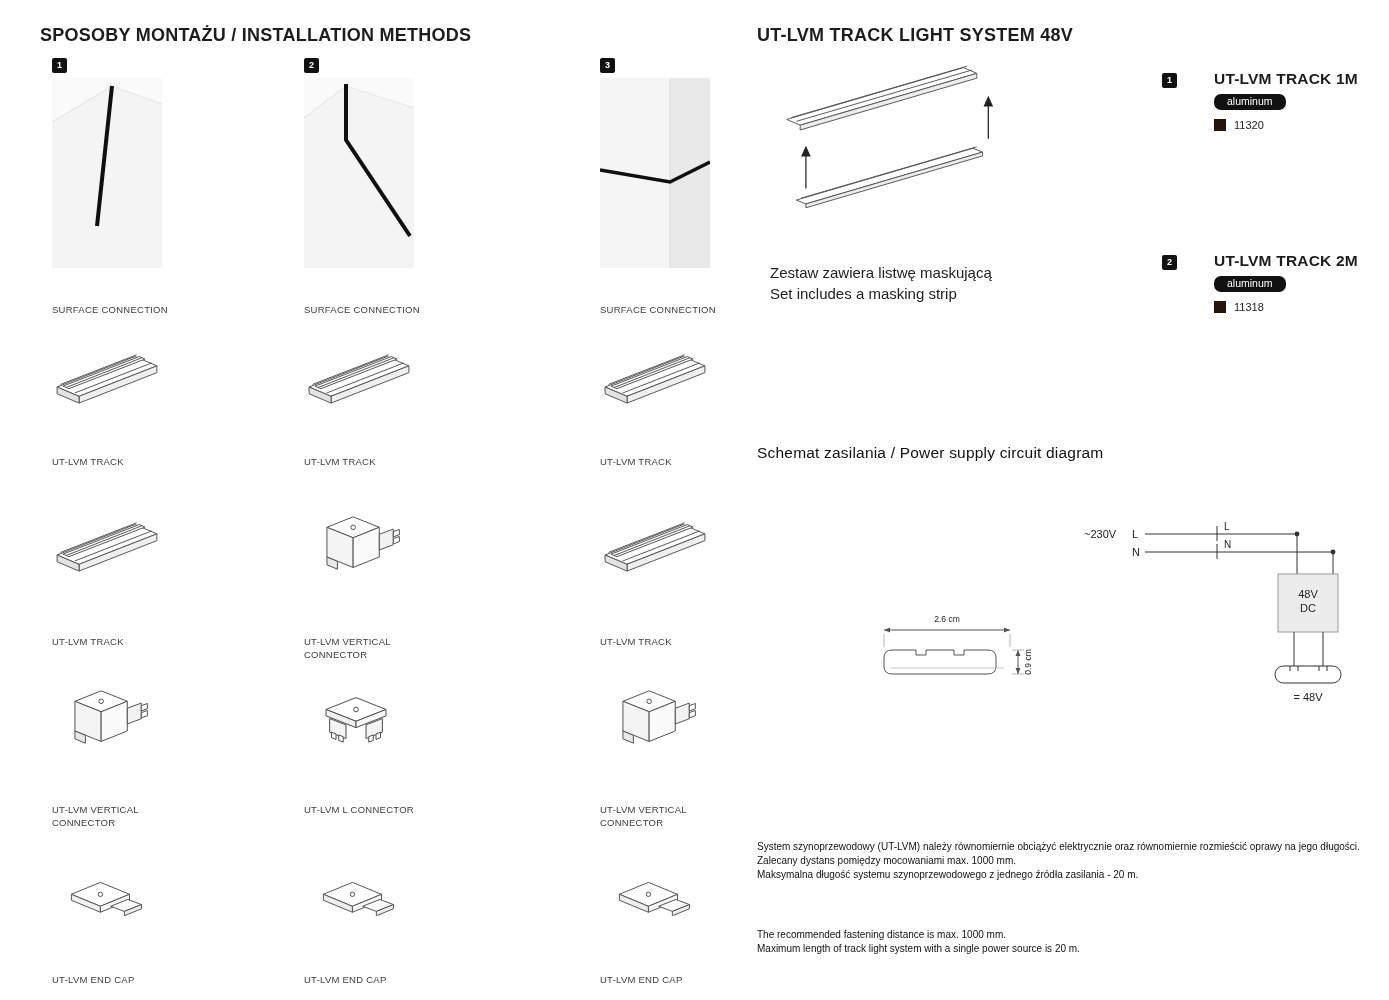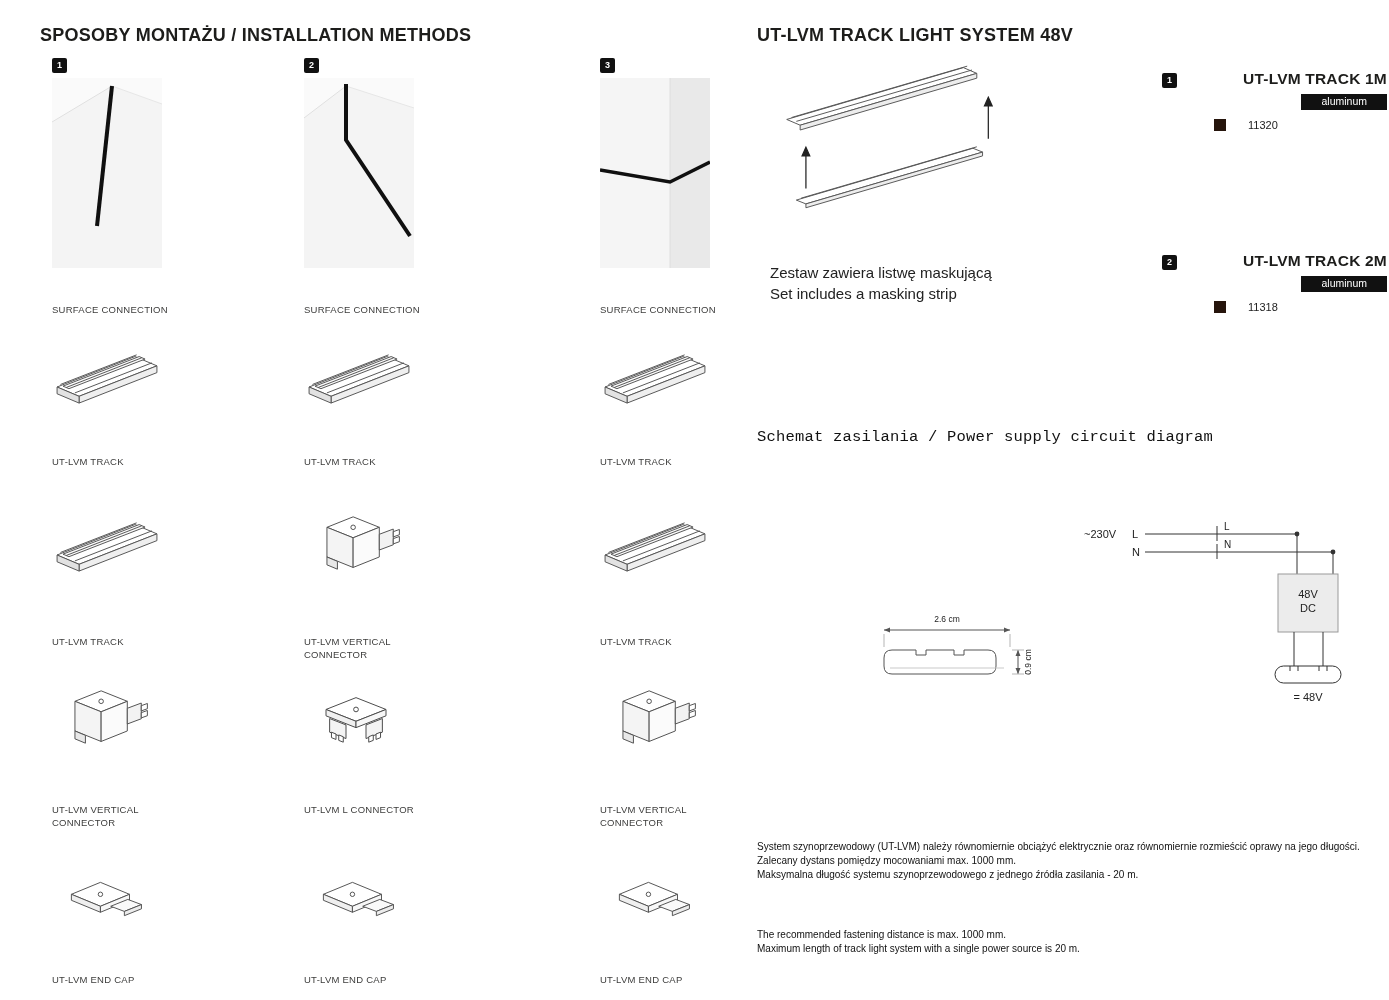--- a/index.html
+++ b/index.html
@@ -26,27 +26,27 @@
   .sz-conn{left:2px;width:96px;height:84px;}
   .sz-l{left:2px;width:100px;height:84px;}
   .sz-cap{left:4px;width:94px;height:64px;}
 
   
   .sys-illo{position:absolute;left:775px;top:58px;width:250px;height:168px;margin:0;}
   .note{position:absolute;left:770px;top:262px;font-size:15px;color:#222;line-height:1.4;}
   .product{position:absolute;left:1162px;width:225px;}
   #p1{top:70px}#p2{top:252px}
   .product .badge{top:3px;}
-  .pcol{margin-left:52px;text-align:right;}
+  .pcol{margin-left:52px;}
   .pname{font-size:15.5px;font-weight:700;letter-spacing:.2px;color:#1d1d1b;line-height:18px;}
-  .chip{display:inline-block;background:#111;color:#fff;font-size:10.5px;padding:1px 20px 2px;margin-top:6px;line-height:1.25;}
-  .code{margin-top:9px;display:flex;align-items:center;gap:22px;font-size:11px;color:#222;}
+  .chip{display:inline-block;background:#111;color:#fff;font-size:10.5px;padding:1px 13px 2px;margin-top:6px;line-height:1.25;border-radius:7px;}
+  .code{margin-top:9px;display:flex;align-items:center;gap:8px;font-size:11px;color:#222;}
   .swatch{width:12px;height:12px;background:#26150c;display:inline-block;}
 
-  .circuit-heading{position:absolute;left:757px;top:428px;font-size:15.5px;color:#111;letter-spacing:.2px;white-space:nowrap;font-family:Liberation Mono, monospace;}
+  .circuit-heading{position:absolute;left:757px;top:444px;font-size:15.5px;color:#111;letter-spacing:.2px;white-space:nowrap;}
 
   .watermark{position:absolute;left:452px;top:466px;display:flex;align-items:center;gap:14px;z-index:5;pointer-events:none;opacity:.9;}
   .wm-logo{width:58px;height:46px;}
   .wm-text{font-family:"DejaVu Serif",serif;font-size:64px;color:#d4d4d4;-webkit-text-stroke:1.4px #bdbdbd;
            letter-spacing:2px;line-height:1;white-space:nowrap;}
 
   .xsection{position:absolute;left:878px;top:610px;width:160px;height:82px;}
   .circuit{position:absolute;left:1082px;top:512px;width:305px;height:200px;}
   .circuit text,.xsection text{font-family:"Liberation Sans",sans-serif;}
 

